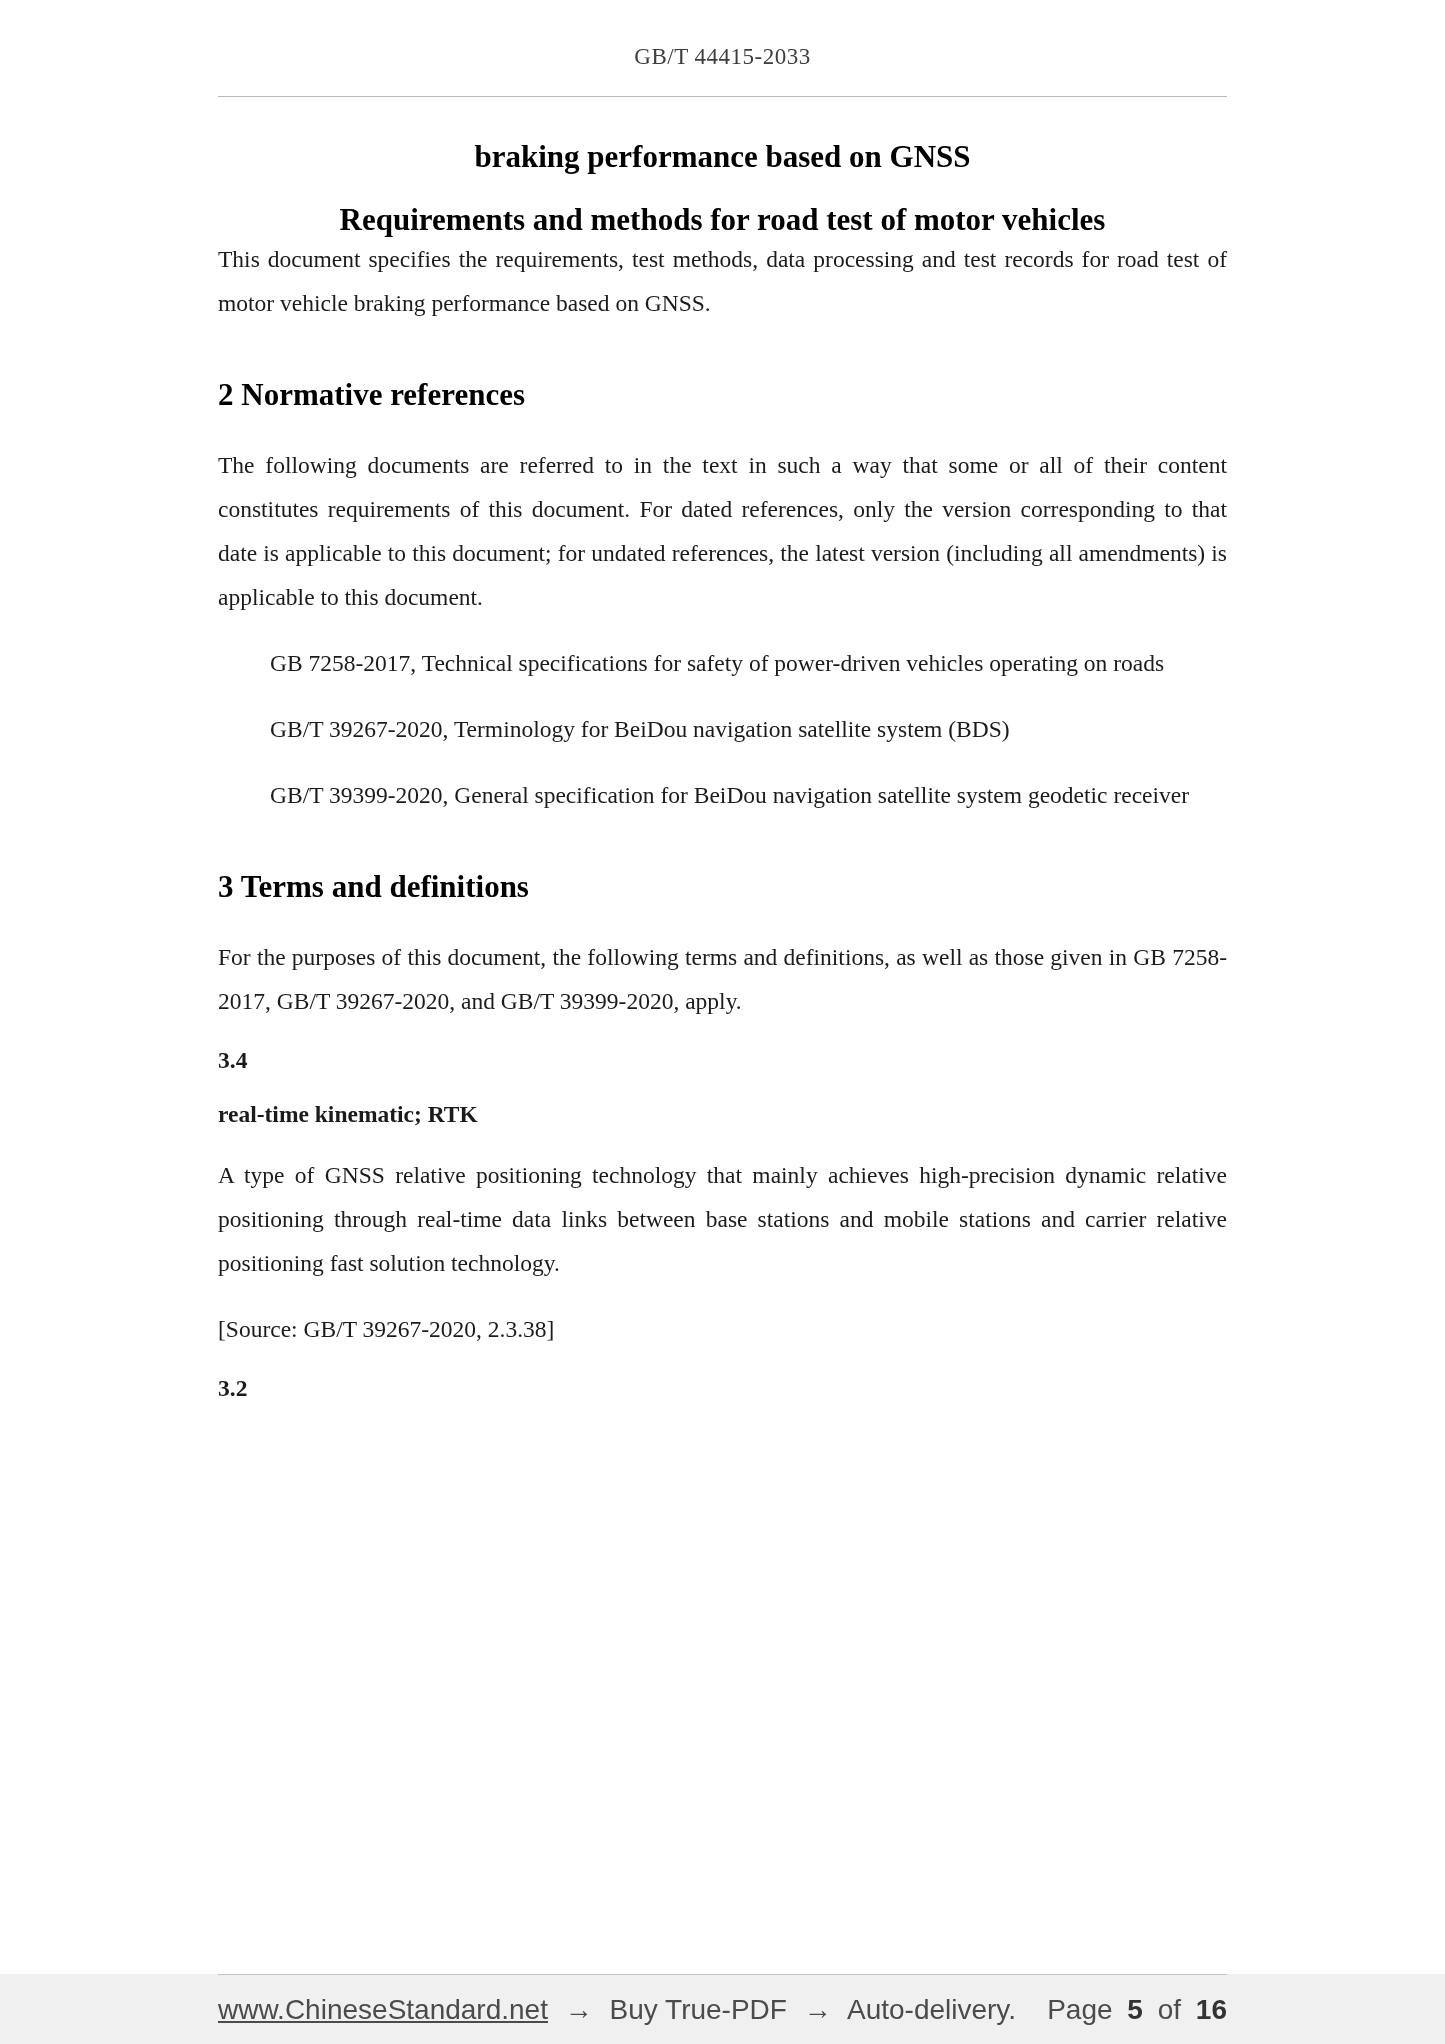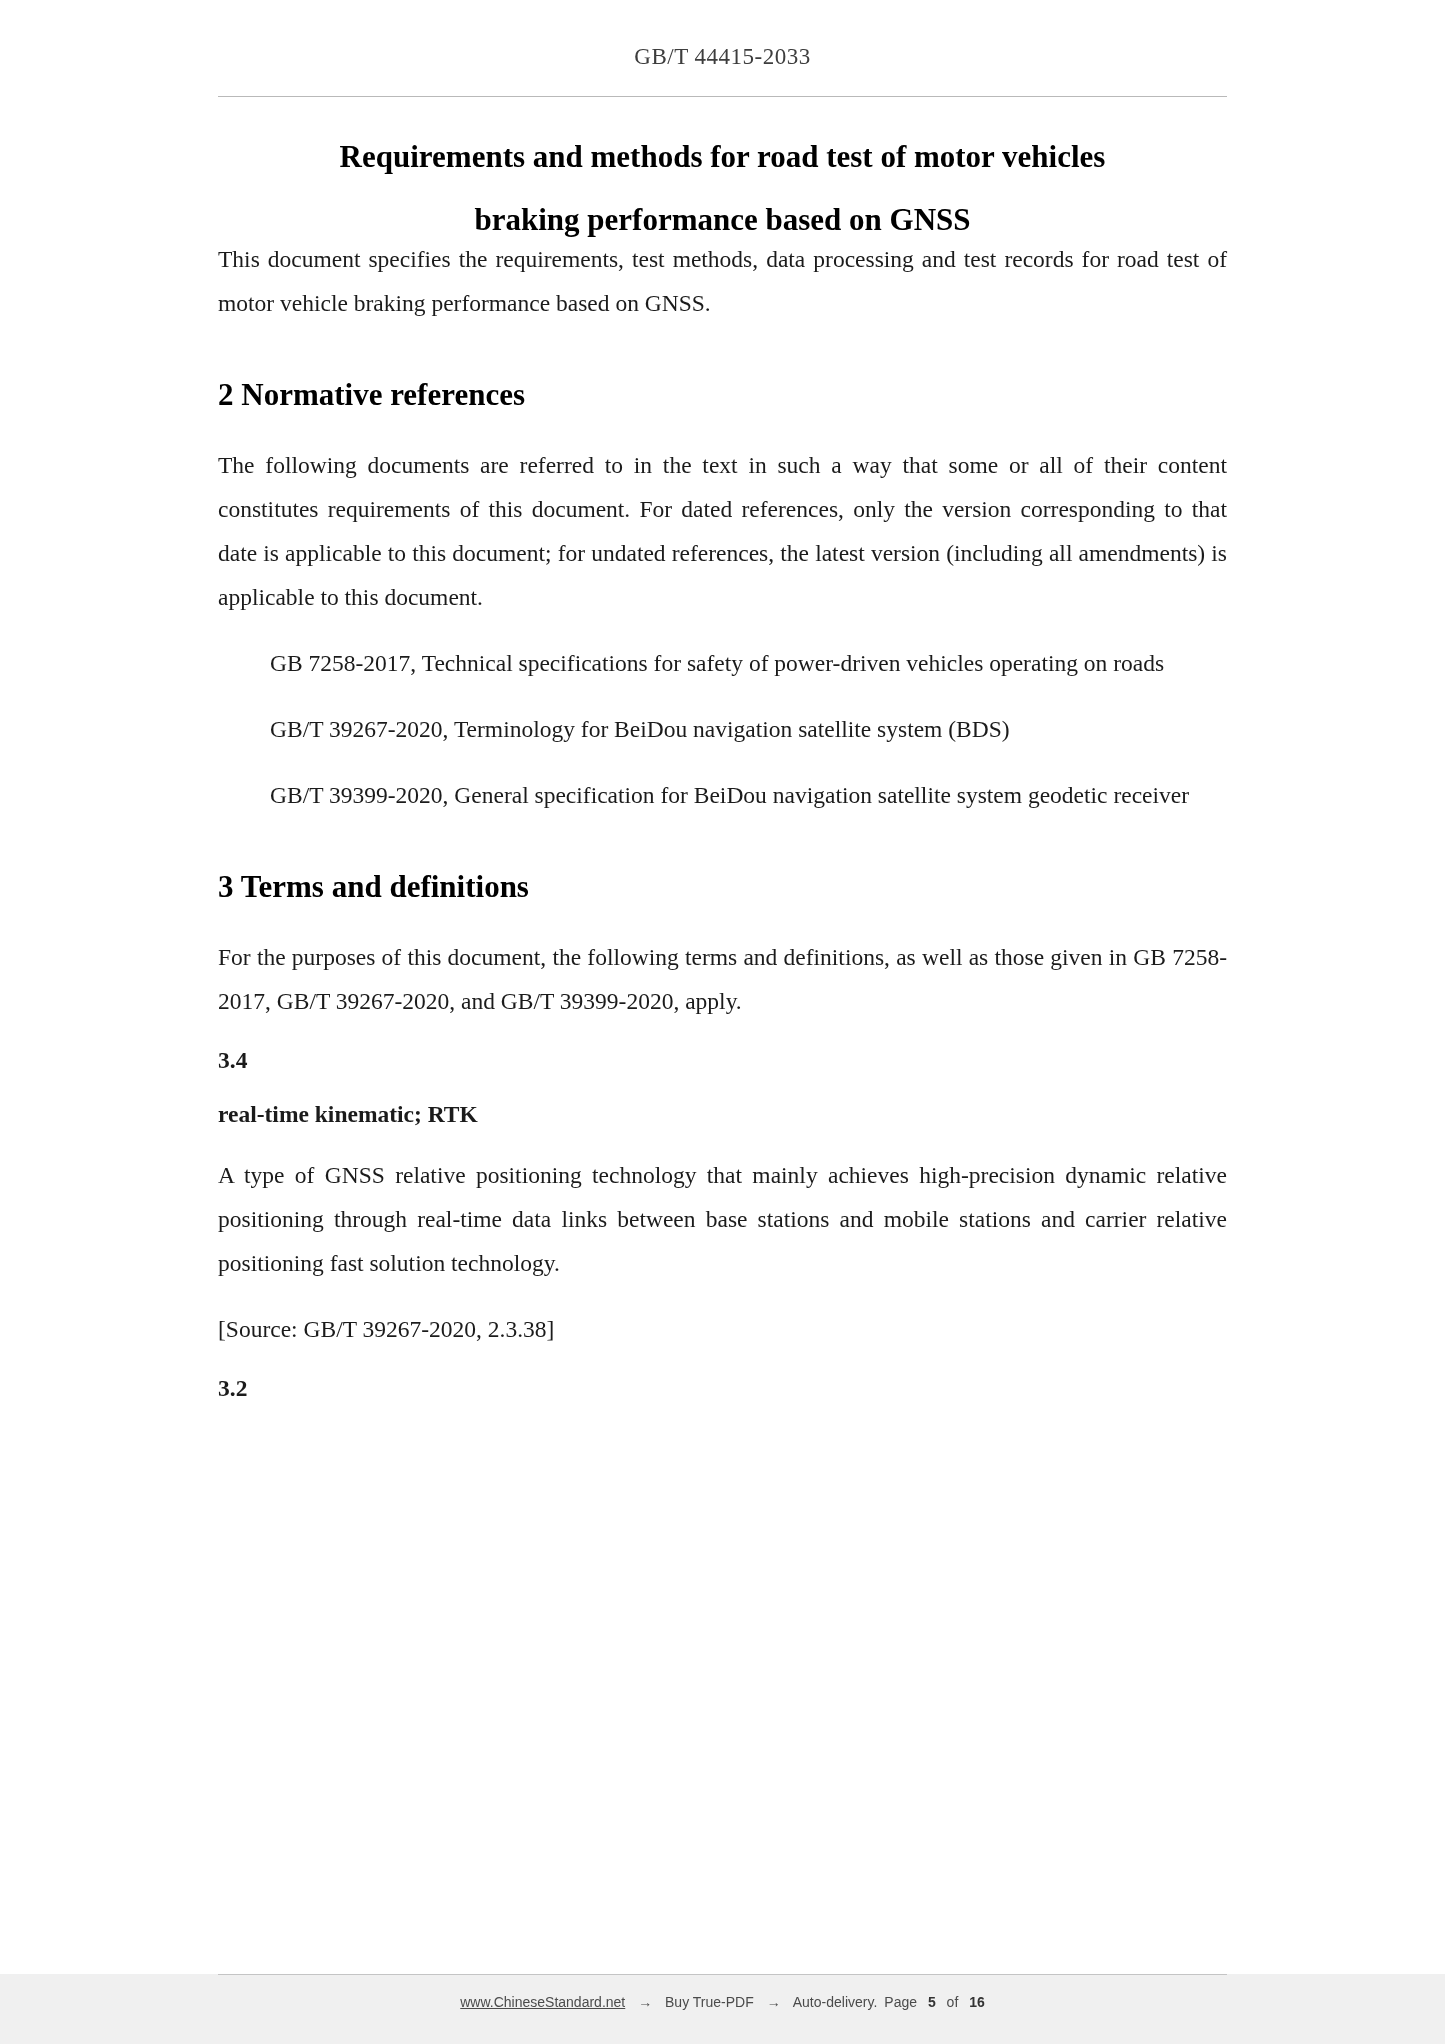--- a/index.html
+++ b/index.html
@@ -61,46 +61,46 @@
     height: 70px;
     background: #f0f0f0;
   }
   .footer-rule {
     position: absolute;
     top: 0; left: 218px; right: 218px;
     border-top: 1px solid #c4c4c4;
   }
   .footer-row {
     display: flex;
-    justify-content: center;
+    justify-content: space-between;
     align-items: baseline;
     padding: 20px 218px 0;
     font-family: "Liberation Sans", "DejaVu Sans", sans-serif;
-    font-size: 14px;
+    font-size: 28px;
     color: #4b4b4b;
   }
   .footer-link { color: #4b4b4b; text-decoration: underline; cursor: pointer; }
   .footer-arrow { margin: 0 9px; color: #4b4b4b; }
   .footer-right span { margin-left: 7px; }
   .pnum { font-weight: bold; color: #333; }
 </style>
 </head>
 <body>
 
 <div class="page">
 
   <div class="doc-header">GB/T 44415-2033</div>
 
   <hr class="rule">
 
   <div class="content">
 
     <h1 class="doc-title">
+      <span class="title-line">braking performance based on GNSS</span>
       <span class="title-line">Requirements and methods for road test of motor vehicles</span>
-      <span class="title-line">braking performance based on GNSS</span>
     </h1>
 
 
     <p class="body-text">This document specifies the requirements, test methods, data processing and test records for road test of motor vehicle braking performance based on GNSS.</p>
 
 
     <h2 class="section-heading">2 Normative references</h2>
 
     <p class="body-text">The following documents are referred to in the text in such a way that some or all of their content constitutes requirements of this document. For dated references, only the version corresponding to that date is applicable to this document; for undated references, the latest version (including all amendments) is applicable to this document.</p>
 

